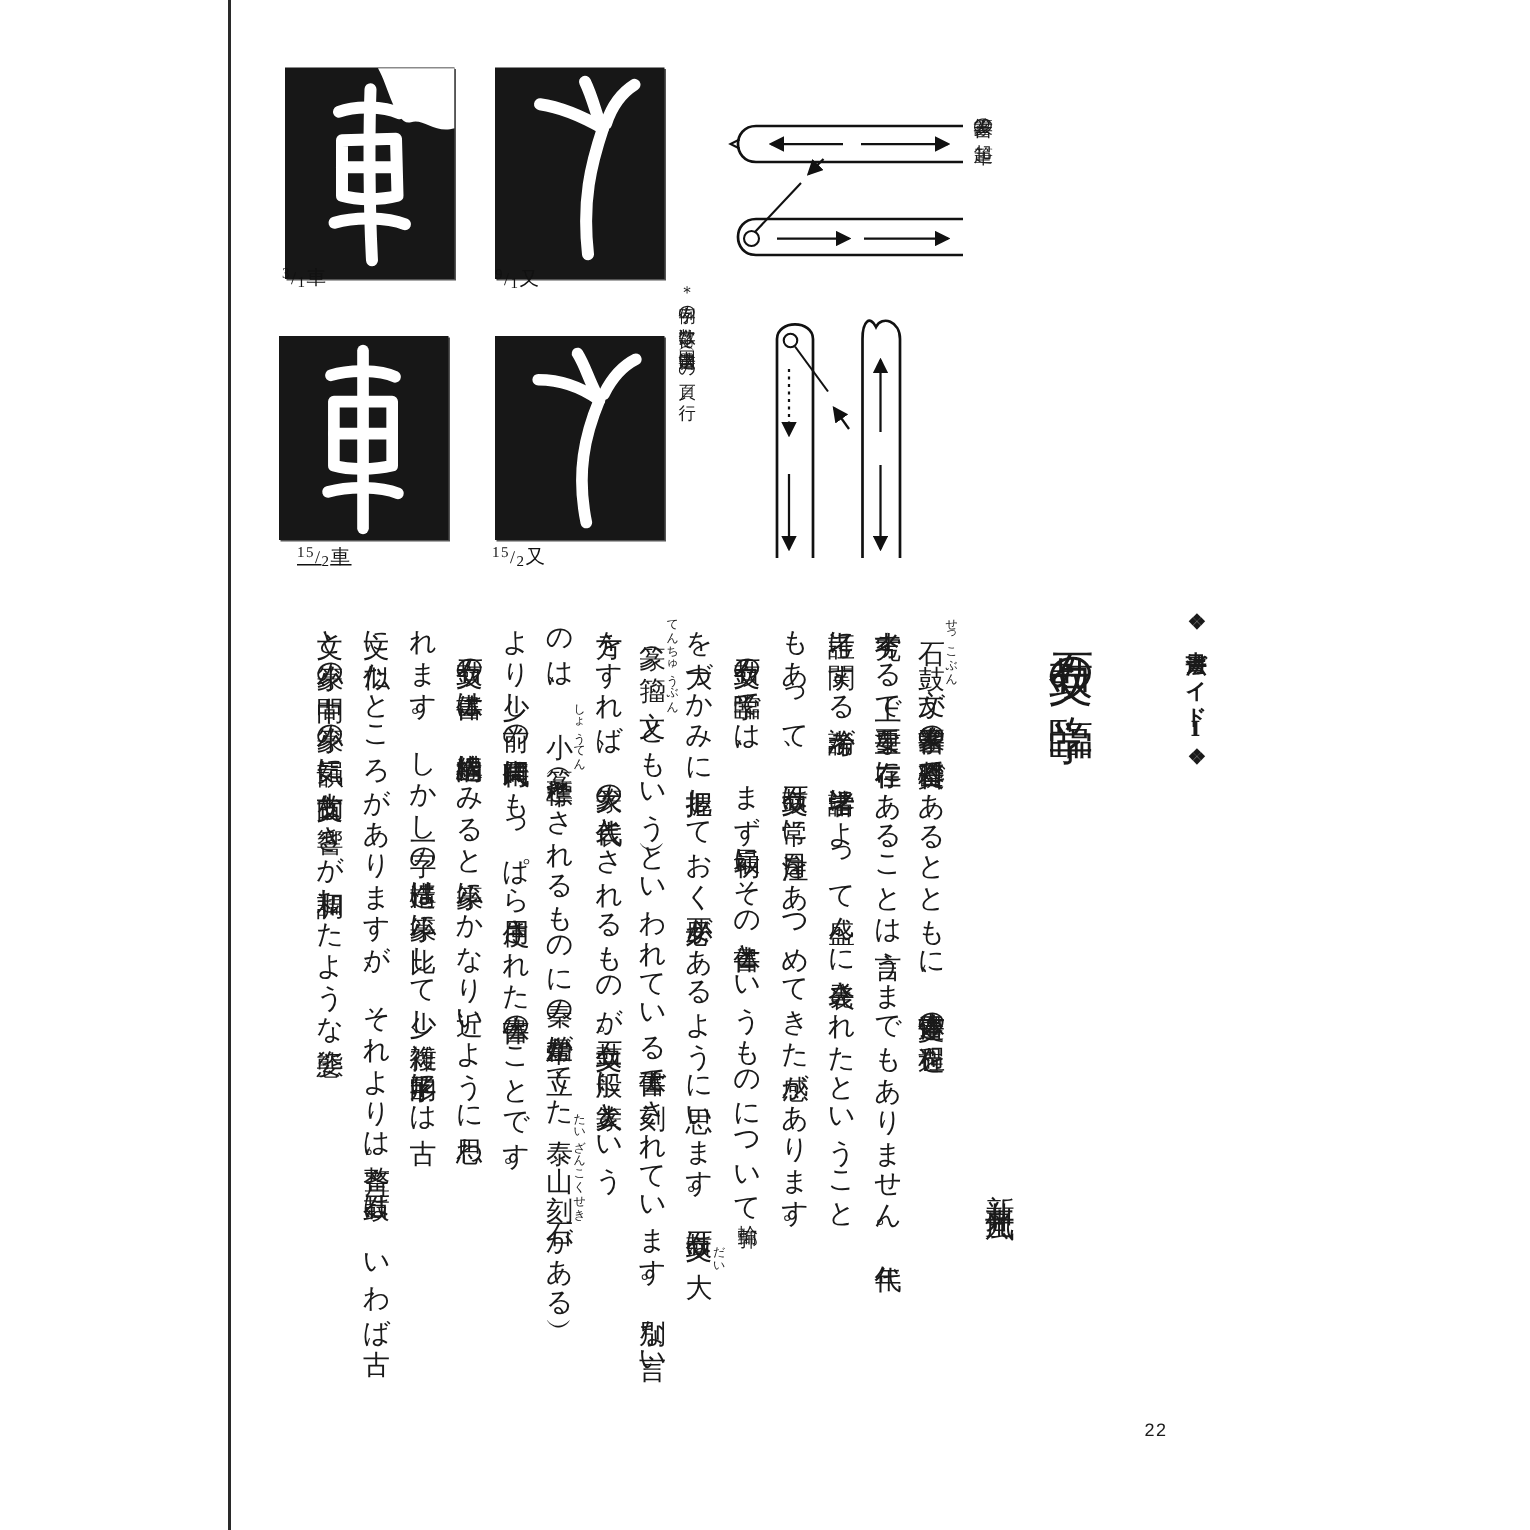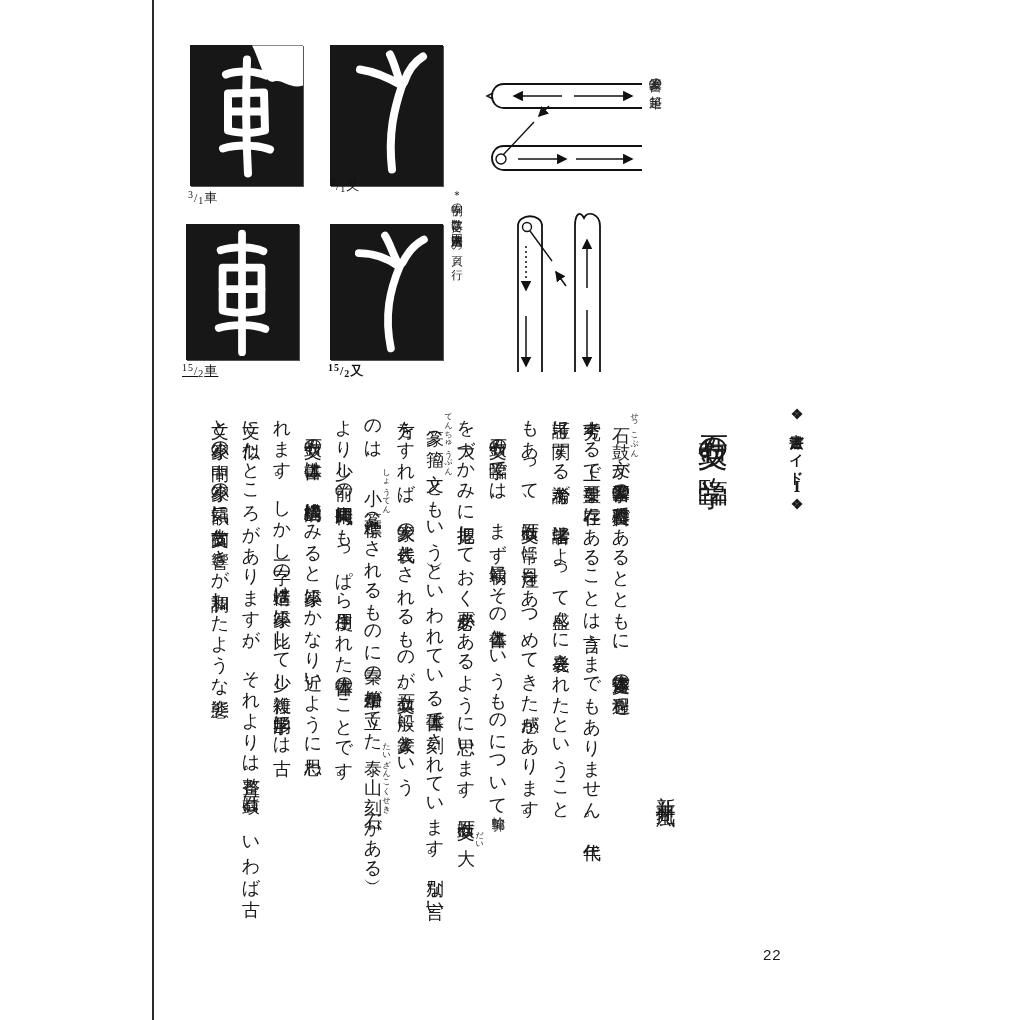--- a/index.html
+++ b/index.html
@@ -20,21 +20,21 @@
   .series{left:787px;top:406px;height:160px;font-size:14px;font-weight:bold;letter-spacing:1.5px;}
   .title{left:692px;top:412px;height:220px;font-size:30px;letter-spacing:2px;}
   .author{left:653px;top:781px;height:130px;font-size:20px;letter-spacing:4px;}
   
   #body-cols{position:absolute;left:204px;top:407px;width:434px;height:556px;
              display:flex;flex-direction:row-reverse;justify-content:space-between;}
   .col{writing-mode:vertical-rl;text-orientation:mixed;width:31px;height:556px;
        font-size:18px;line-height:31px;letter-spacing:0.5px;overflow:visible;}
   .col ruby rt{font-size:8px;letter-spacing:0;}
   .col .small{font-size:13.5px;}
-  .pageno{position:absolute;left:763px;top:946px;font-size:15px;
+  .pageno{position:absolute;left:763px;top:946px;font-size:12px;
           font-family:"Liberation Sans","DejaVu Sans",sans-serif;letter-spacing:1px;}
   .stroke-diagrams{position:absolute;left:470px;top:60px;}
 </style>
 </head>
 <body>
 
 <div class="page">
 
   <div class="margin-rule"></div>
 
@@ -43,21 +43,21 @@
       <path d="M62 0 L113 0 L113 40 C100 44 92 33 84 36 C74 39 69 12 62 0 Z" fill="#ffffff"></path>
       <g stroke="#ffffff" stroke-width="8" fill="none" stroke-linecap="round" stroke-linejoin="round">
         <path d="M57 14 C56 42 56 92 58 128"></path>
         <path d="M36 29 C46 25 66 25 76 30"></path>
         <path d="M38 48 L74 47 L75 85 C64 88 48 88 38 85 Z"></path>
         <path d="M38 66 L74 66"></path>
         <path d="M33 103 C46 99 68 99 80 104"></path>
       </g>
     </svg>
   </figure>
-  <div class="plate-label" style="left:188px;top:189px;">
+  <div class="plate-label" style="left:188px;top:176px;">
     <span class="fnum">3</span><span class="fslash">/</span><span class="fden">1</span><span class="fchar">車</span>
   </div>
 
   <figure class="plate" style="left:330px;top:45px;width:113px;height:141px;">
     <svg viewBox="0 0 113 140">
       <g stroke="#ffffff" stroke-width="8" fill="none" stroke-linecap="round" stroke-linejoin="round">
         <path d="M72 40 C64 64 58 88 62 124"></path>
         <path d="M72 40 C58 32 44 26 30 24"></path>
         <path d="M70 37 C66 25 64 17 60 9"></path>
         <path d="M74 37 C78 25 85 16 93 11"></path>
@@ -72,35 +72,35 @@
     <svg viewBox="0 0 113 140">
       <g stroke="#ffffff" stroke-width="8" fill="none" stroke-linecap="round" stroke-linejoin="round">
         <path d="M56 10 C56 50 56 95 56 132"></path>
         <path d="M34 27 C46 23 68 23 78 28"></path>
         <path d="M36 45 L76 45 L76 89 C64 92 46 92 36 89 Z"></path>
         <path d="M36 67 L76 67"></path>
         <path d="M32 107 C46 103 68 103 80 108"></path>
       </g>
     </svg>
   </figure>
-  <div class="plate-label" style="left:182px;top:362px;text-decoration:underline;">
+  <div class="plate-label" style="left:198px;top:362px;text-decoration:underline;">
     <span class="fnum">15</span><span class="fslash">/</span><span class="fden">2</span><span class="fchar">車</span>
   </div>
 
   <figure class="plate" style="left:330px;top:224px;width:113px;height:136px;">
     <svg viewBox="0 0 113 140">
       <g stroke="#ffffff" stroke-width="8" fill="none" stroke-linecap="round" stroke-linejoin="round">
         <path d="M70 44 C60 68 54 94 61 128"></path>
         <path d="M70 44 C56 34 42 30 28 30"></path>
         <path d="M68 40 C62 28 60 20 55 12"></path>
         <path d="M73 40 C79 28 87 20 95 16"></path>
       </g>
     </svg>
   </figure>
-  <div class="plate-label" style="left:328px;top:362px;font-weight:bold;">
+  <div class="plate-label" style="left:328px;top:362px;">
     <span class="fnum">15</span><span class="fslash">/</span><span class="fden">2</span><span class="fchar">又</span>
   </div>
 
   <div class="note vtext">＊字例の数字は中国法書選（2）の頁／行</div>
 
   <svg class="stroke-diagrams" width="185" height="320" viewBox="0 0 185 320">
     <defs>
       <marker id="ah" viewBox="0 0 10 10" refX="8.5" refY="5" markerWidth="7" markerHeight="7" orient="auto-start-reverse">
         <path d="M0 0 L10 5 L0 10 Z" fill="#111"></path>
       </marker>

